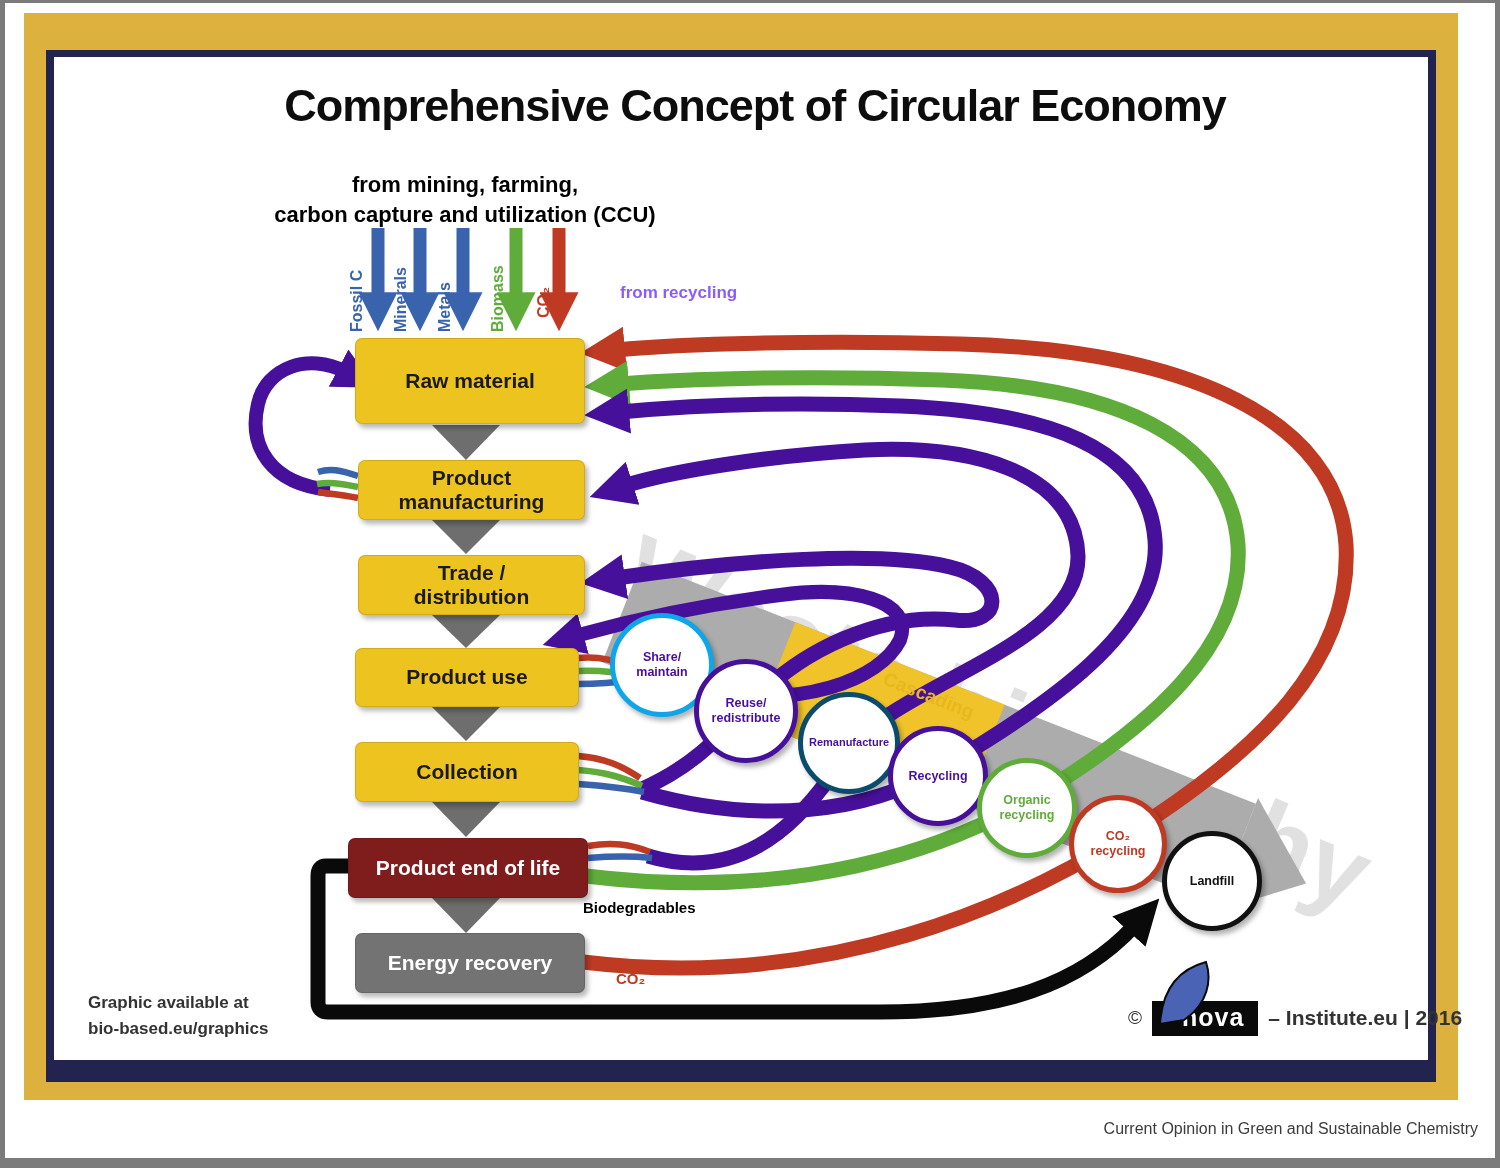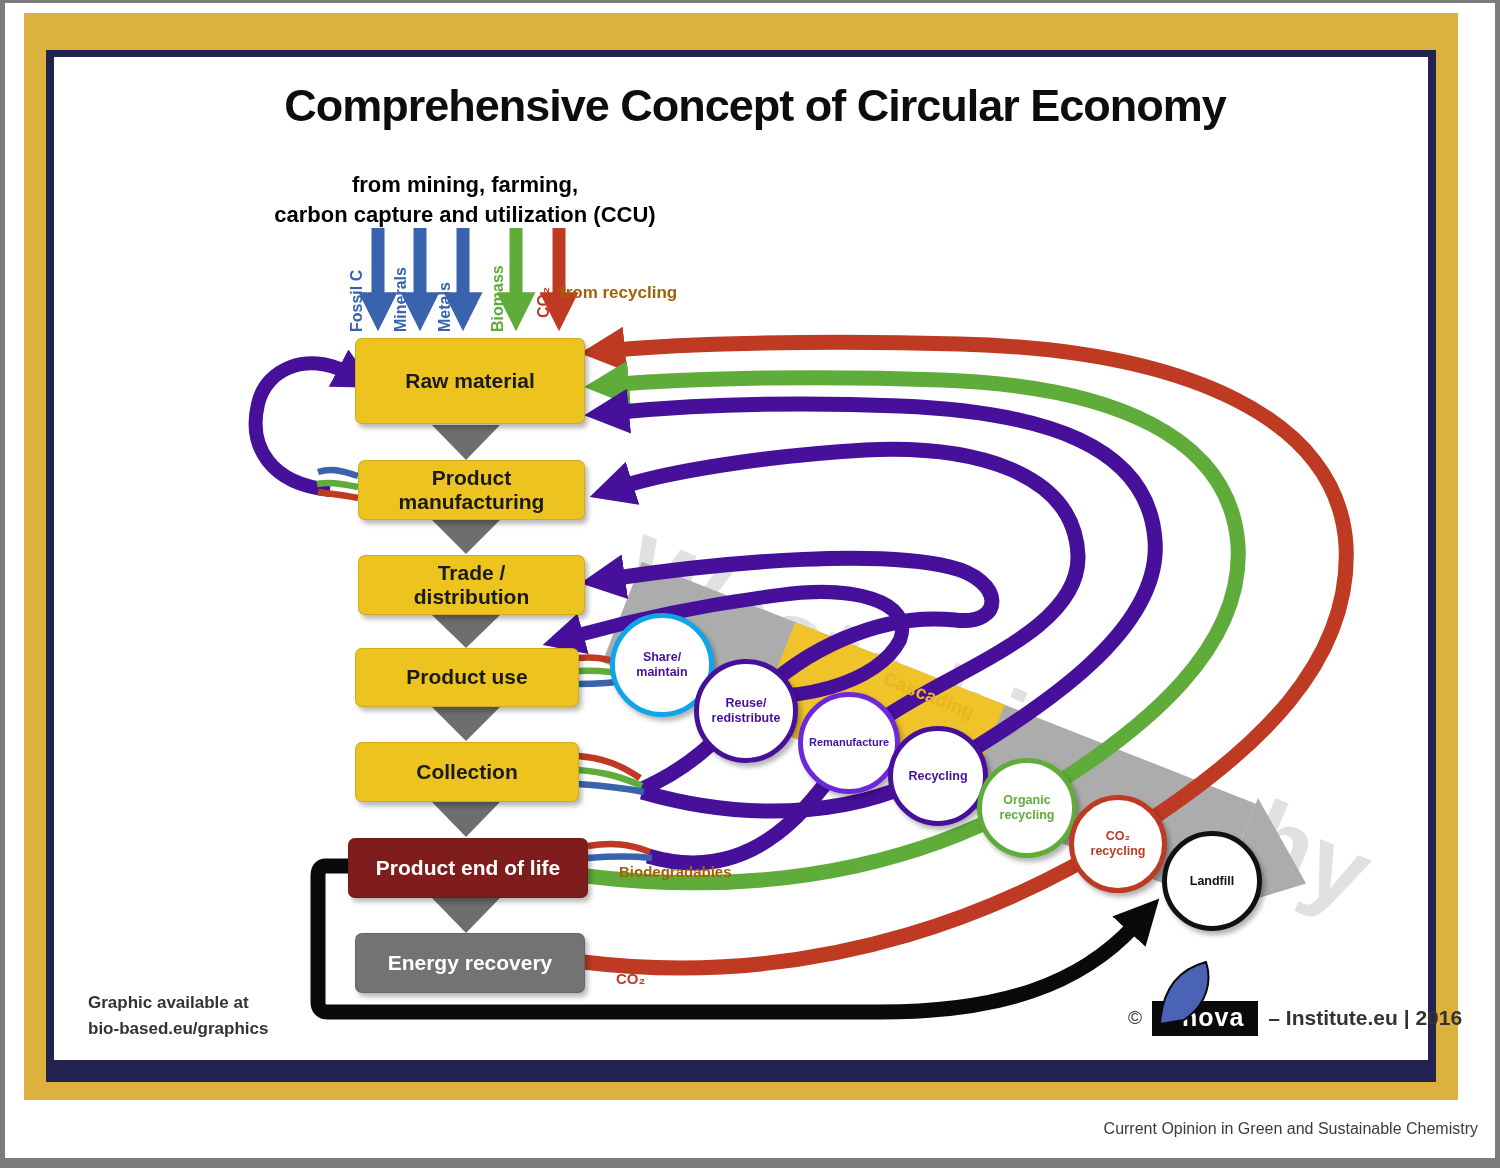--- a/index.html
+++ b/index.html
@@ -14,40 +14,40 @@
   .gray-bottom-strip{position:absolute;left:0;top:1158px;width:1500px;height:10px;background:#7b7b7b;z-index:0;}
   .yellow-frame{position:absolute;left:24px;top:13px;width:1434px;height:1087px;background:#DDB13D;z-index:0;}
   .navy-frame{position:absolute;left:46px;top:50px;width:1390px;height:1032px;background:#23234F;z-index:0;}
   .canvas{position:absolute;left:54px;top:57px;width:1374px;height:1003px;background:#ffffff;z-index:0;}
 
   
   .title{position:absolute;left:54px;top:80px;width:1374px;text-align:center;
     font-size:45px;font-weight:bold;color:#0d0d0d;letter-spacing:-1px;z-index:3;padding-left:14px;}
   .src-heading{position:absolute;left:255px;top:170px;width:420px;text-align:center;
     font-size:22px;font-weight:bold;color:#000000;white-space:pre-line;line-height:1.35;z-index:3;}
-  .from-recycling{position:absolute;left:560px;top:283px;font-size:17px;font-weight:bold;color:#a16207;z-index:3;}
+  .from-recycling{position:absolute;left:620px;top:283px;font-size:17px;font-weight:bold;color:#8b5cf6;z-index:3;}
   .vlabel{position:absolute;transform-origin:0 0;transform:rotate(-90deg);
     font-size:16px;font-weight:bold;white-space:nowrap;z-index:3;}
 
   .box{position:absolute;display:flex;align-items:center;justify-content:center;text-align:center;
     border-radius:7px;font-weight:bold;font-size:21px;color:#1a1a1a;white-space:pre-line;line-height:1.15;
     box-shadow:3px 4px 5px rgba(0,0,0,0.28);z-index:3;border:1px solid rgba(0,0,0,0.12);}
   .box.yellow{background:#EDC41F;}
   .box.gray{background:#7f1d1d;color:#ffffff;text-align:right;}
   .box.red{background:#737373;color:#ffffff;}
 
   .circle{position:absolute;border-radius:50%;background:#ffffff;display:flex;align-items:center;
     justify-content:center;text-align:center;font-weight:bold;white-space:pre-line;line-height:1.2;
     box-shadow:3px 4px 5px rgba(0,0,0,0.3);z-index:3;}
 
   .watermark{position:absolute;left:652px;top:512px;font-size:104px;font-weight:bold;color:#CFCFCF;
     opacity:0.62;transform-origin:0 0;transform:rotate(23deg);white-space:nowrap;z-index:1;}
   .cascading{position:absolute;left:888px;top:668px;font-size:19px;font-weight:bold;color:#E8B71E;
     transform-origin:0 0;transform:rotate(21.5deg);z-index:3;}
-  .biodegradables{position:absolute;left:583px;top:863px;font-size:15px;font-weight:bold;color:#a16207;z-index:3;margin-left:36px;}
+  .biodegradables{position:absolute;left:583px;top:899px;font-size:15px;font-weight:bold;color:#000000;z-index:3;}
   .co2-small{position:absolute;left:616px;top:970px;font-size:15px;font-weight:bold;color:#BE3A23;z-index:3;}
 
   .availability{position:absolute;left:88px;top:990px;font-size:17px;font-weight:bold;color:#333333;
     white-space:pre-line;line-height:1.55;z-index:3;}
   .attribution{position:absolute;left:1128px;top:998px;height:40px;display:flex;align-items:center;z-index:3;}
   .attribution .copy{font-size:19px;color:#333333;margin-right:10px;}
   .nova-logo{position:relative;display:inline-block;background:#0a0a0a;color:#ffffff;
     font-weight:bold;font-size:25px;padding:2px 14px 4px 30px;letter-spacing:1px;}
   .nova-fan{position:absolute;left:1154px;top:960px;z-index:4;}
   .attr-text{font-size:21px;font-weight:bold;color:#333333;margin-left:10px;}
@@ -152,21 +152,21 @@
 distribution</div>
 <div class="box yellow" style="left:355px;top:648px;width:222px;height:57px">Product use</div>
 <div class="box yellow" style="left:355px;top:742px;width:222px;height:58px">Collection</div>
 <div class="box gray" style="left:348px;top:838px;width:238px;height:58px">Product end of life</div>
 <div class="box red" style="left:355px;top:933px;width:228px;height:58px">Energy recovery</div>
 
 <div class="circle" style="left:610px;top:613px;width:94px;height:94px;border:5px solid #0ea5e9;color:#47109B;font-size:12.5px">Share/
 maintain</div>
 <div class="circle" style="left:694px;top:659px;width:94px;height:94px;border:5px solid #47109B;color:#47109B;font-size:12.5px">Reuse/
 redistribute</div>
-<div class="circle" style="left:798px;top:692px;width:92px;height:92px;border:5px solid #6d28d9;color:#47109B;font-size:11px">Remanufacture</div>
+<div class="circle" style="left:798px;top:692px;width:92px;height:92px;border:5px solid #0c4a6e;color:#47109B;font-size:11px">Remanufacture</div>
 <div class="circle" style="left:888px;top:726px;width:90px;height:90px;border:5px solid #47109B;color:#47109B;font-size:12.5px">Recycling</div>
 <div class="circle" style="left:977px;top:758px;width:90px;height:90px;border:5px solid #5FAC3B;color:#5FAC3B;font-size:12.5px">Organic
 recycling</div>
 <div class="circle" style="left:1069px;top:795px;width:88px;height:88px;border:5px solid #BE3A23;color:#BE3A23;font-size:12.5px">CO₂
 recycling</div>
 <div class="circle" style="left:1162px;top:831px;width:90px;height:90px;border:5px solid #111111;color:#111111;font-size:12.5px">Landfill</div>
 
 <div class="cascading">Cascading</div>
 <div class="biodegradables">Biodegradables</div>
 <div class="co2-small">CO₂</div>

